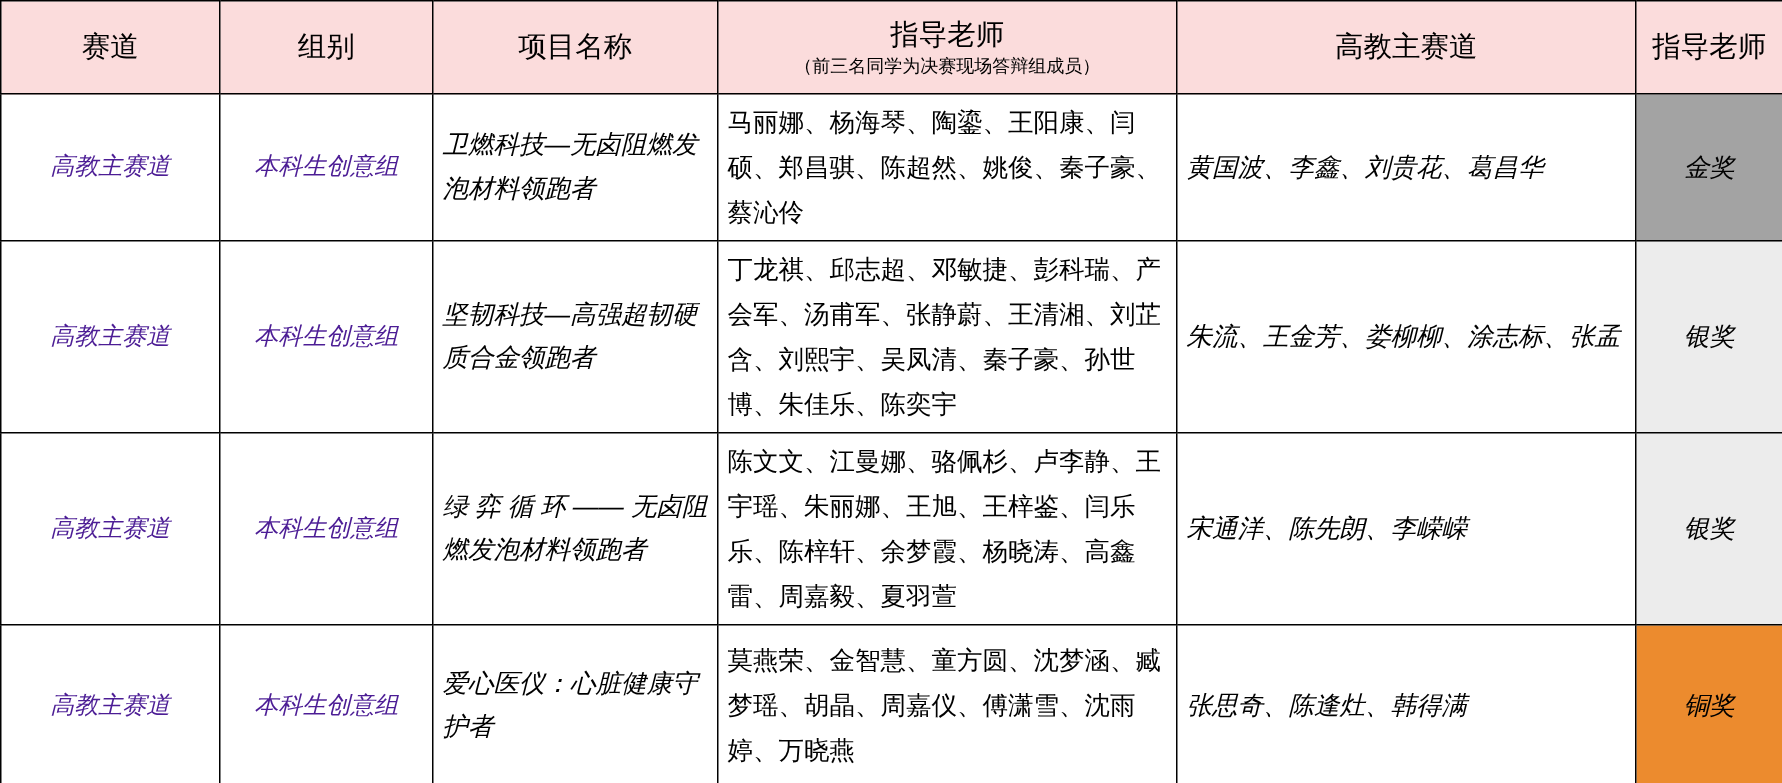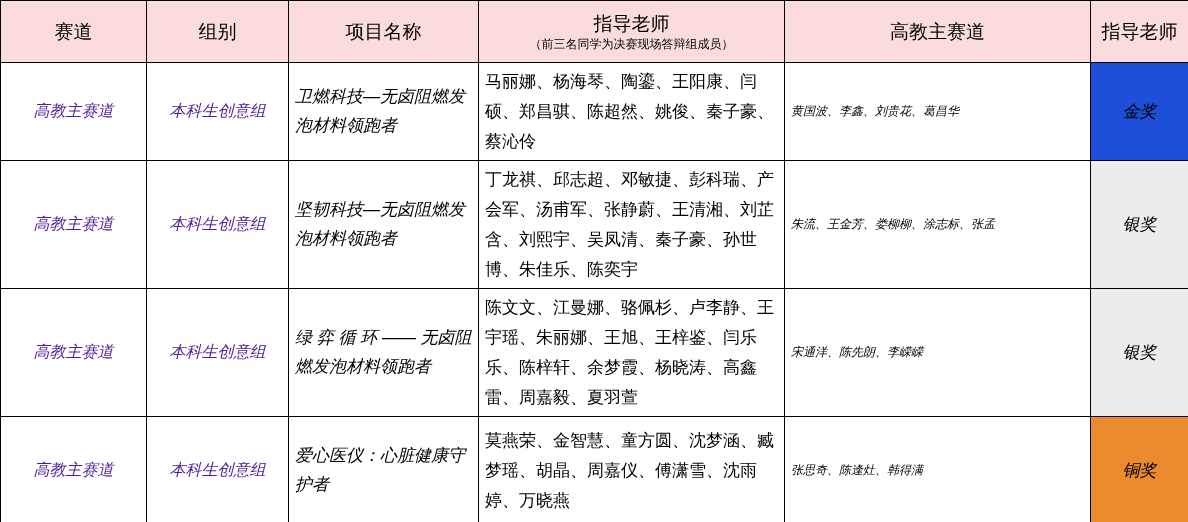--- a/index.html
+++ b/index.html
@@ -59,21 +59,21 @@
     text-align: left;
     color: #000;
   }
   td.members {
     font-size: 17px;
     line-height: 1.75;
     text-align: left;
     color: #000;
   }
   td.teacher {
-    font-size: 12px;
+    font-size: 17px;
     font-style: italic;
     line-height: 1.75;
     text-align: left;
     color: #000;
   }
   td.award {
     text-align: center;
     font-size: 17px;
     font-style: italic;
     color: #000;
@@ -118,26 +118,26 @@
       </th>
     </tr>
   </thead>
   <tbody>
     <tr class="r0">
       <td class="track">高教主赛道</td>
       <td class="group">本科生创意组</td>
       <td class="project">卫燃科技—无卤阻燃发泡材料领跑者</td>
       <td class="members">马丽娜、杨海琴、陶鎏、王阳康、闫硕、郑昌骐、陈超然、姚俊、秦子豪、蔡沁伶</td>
       <td class="teacher">黄国波、李鑫、刘贵花、葛昌华</td>
-      <td class="award" style="background: #1d4ed8;">金奖</td>
+      <td class="award" style="background: #a3a3a3;">金奖</td>
     </tr>
     <tr class="r1">
       <td class="track">高教主赛道</td>
       <td class="group">本科生创意组</td>
-      <td class="project">坚韧科技—无卤阻燃发泡材料领跑者</td>
+      <td class="project">坚韧科技—高强超韧硬质合金领跑者</td>
       <td class="members">丁龙祺、邱志超、邓敏捷、彭科瑞、产会军、汤甫军、张静蔚、王清湘、刘芷含、刘熙宇、吴凤清、秦子豪、孙世博、朱佳乐、陈奕宇</td>
       <td class="teacher">朱流、王金芳、娄柳柳、涂志标、张孟</td>
       <td class="award" style="background: rgb(236, 236, 236);">银奖</td>
     </tr>
     <tr class="r2">
       <td class="track">高教主赛道</td>
       <td class="group">本科生创意组</td>
       <td class="project">绿 弈 循 环 —— 无卤阻燃发泡材料领跑者</td>
       <td class="members">陈文文、江曼娜、骆佩杉、卢李静、王宇瑶、朱丽娜、王旭、王梓鉴、闫乐乐、陈梓轩、余梦霞、杨晓涛、高鑫雷、周嘉毅、夏羽萱</td>
       <td class="teacher">宋通洋、陈先朗、李嵘嵘</td>

